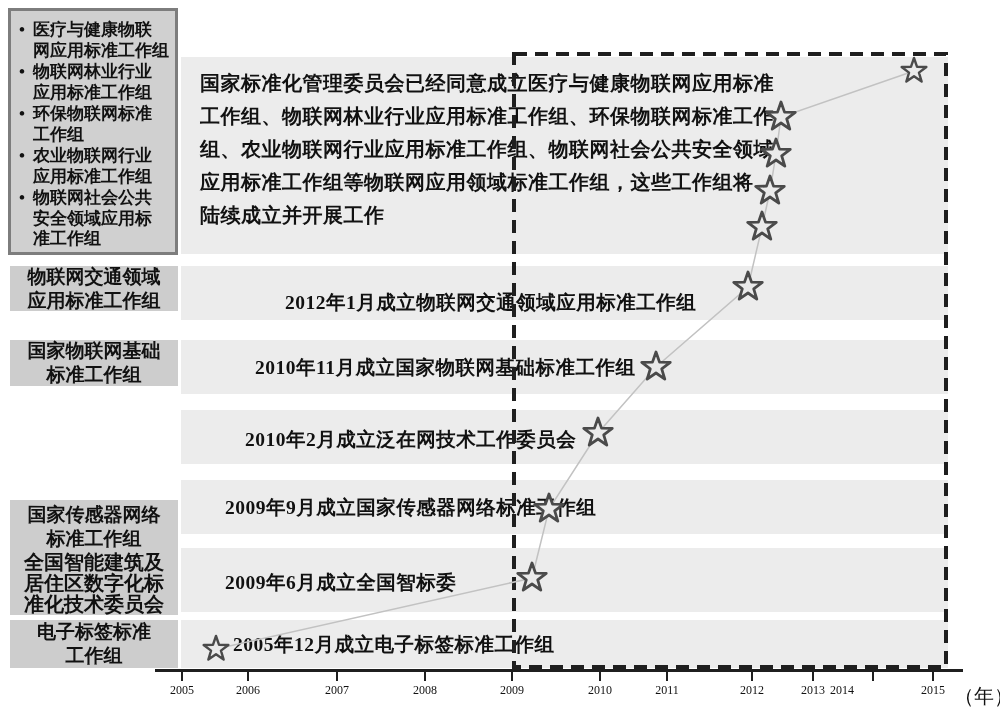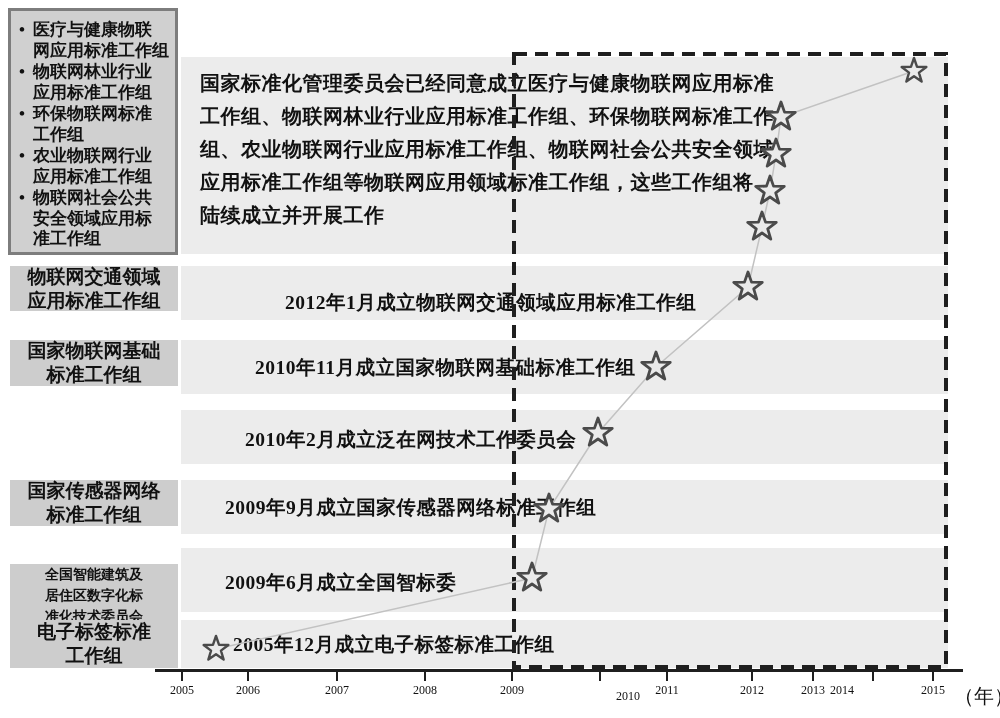--- a/index.html
+++ b/index.html
@@ -59,23 +59,23 @@
   <div class="paragraph">国家标准化管理委员会已经同意成立医疗与健康物联网应用标准
 工作组、物联网林业行业应用标准工作组、环保物联网标准工作
 组、农业物联网行业应用标准工作组、物联网社会公共安全领域
 应用标准工作组等物联网应用领域标准工作组，这些工作组将
 陆续成立并开展工作</div>
 
   <div class="label-box" style="top:266px;height:45px"><span>物联网交通领域
 应用标准工作组</span></div>
   <div class="label-box" style="top:340px;height:46px"><span>国家物联网基础
 标准工作组</span></div>
-  <div class="label-box" style="top:480px;height:46px"><span>国家传感器网络
+  <div class="label-box" style="top:500px;height:54px"><span>国家传感器网络
 标准工作组</span></div>
-  <div class="label-box" style="top:564px;height:63px;font-size:14px;line-height:21px"><span>全国智能建筑及
+  <div class="label-box" style="top:552px;height:63px;font-size:20px;line-height:21px"><span>全国智能建筑及
 居住区数字化标
 准化技术委员会</span></div>
   <div class="label-box" style="top:620px;height:48px"><span>电子标签标准
 工作组</span></div>
 
   <div class="event-text" style="top:266px;height:72px;left:285px">2012年1月成立物联网交通领域应用标准工作组</div>
   <div class="event-text" style="top:340px;height:54px;left:255px">2010年11月成立国家物联网基础标准工作组</div>
   <div class="event-text" style="top:410px;height:58px;left:245px">2010年2月成立泛在网技术工作委员会</div>
   <div class="event-text" style="top:480px;height:54px;left:225px">2009年9月成立国家传感器网络标准工作组</div>
   <div class="event-text" style="top:548px;height:68px;left:225px">2009年6月成立全国智标委</div>
@@ -87,21 +87,21 @@
       <span class="tick-label" style="left: 182px;">2005</span>
       <div class="tick" style="left: 247px;"></div>
       <span class="tick-label" style="left: 248px;">2006</span>
       <div class="tick" style="left: 336px;"></div>
       <span class="tick-label" style="left: 337px;">2007</span>
       <div class="tick" style="left: 424px;"></div>
       <span class="tick-label" style="left: 425px;">2008</span>
       <div class="tick" style="left: 511px;"></div>
       <span class="tick-label" style="left: 512px;">2009</span>
       <div class="tick" style="left: 599px;"></div>
-      <span class="tick-label" style="left: 628px; margin-top: 6px;">2010</span>
+      <span class="tick-label" style="left: 600px;">2010</span>
       <div class="tick" style="left: 666px;"></div>
       <span class="tick-label" style="left: 667px;">2011</span>
       <div class="tick" style="left: 751px;"></div>
       <span class="tick-label" style="left: 752px;">2012</span>
       <div class="tick" style="left: 812px;"></div>
       <span class="tick-label" style="left: 813px;">2013</span>
       <div class="tick" style="left: 872px;"></div>
       <span class="tick-label" style="left: 842px;">2014</span>
       <div class="tick" style="left: 932px;"></div>
       <span class="tick-label" style="left: 933px;">2015</span>

